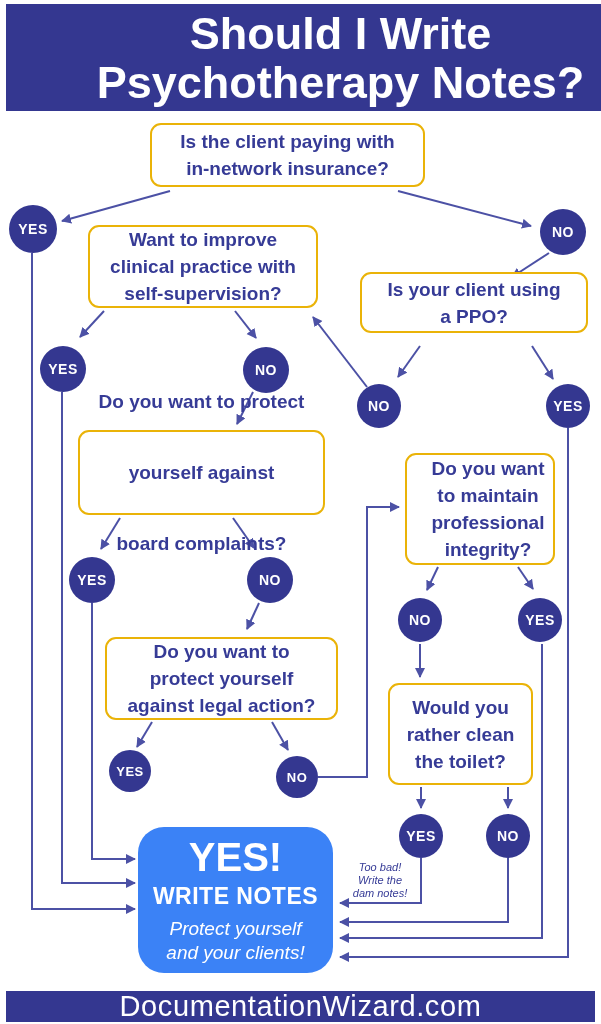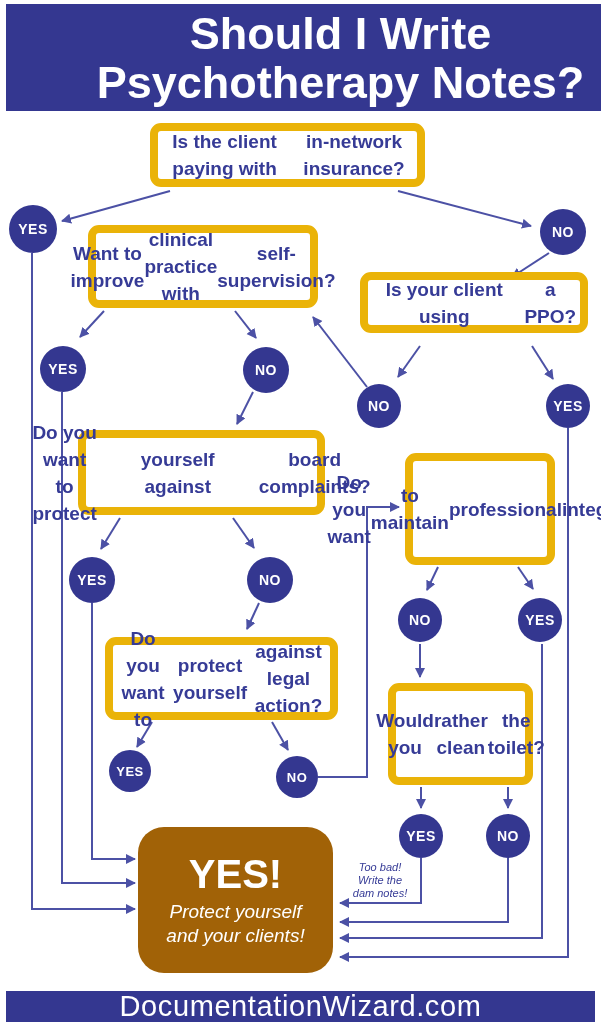--- a/index.html
+++ b/index.html
@@ -5,27 +5,27 @@
   html,body{margin:0;padding:0;background:#fff;}
   .page{position:relative;width:601px;height:1024px;background:#fff;overflow:hidden;
         font-family:"Liberation Sans","DejaVu Sans",sans-serif;}
   .banner{position:absolute;left:6px;width:589px;background:#343790;color:#fff;
           display:flex;flex-direction:column;align-items:center;justify-content:center;}
   .banner.top{top:4px;height:107px;padding-left:40px;}
   .banner.bottom{top:991px;height:31px;}
   .title-line{font-weight:bold;font-size:45px;line-height:49px;letter-spacing:0px;white-space:nowrap;}
   .site{font-size:29px;letter-spacing:0.6px;font-weight:normal;}
   svg.wires{position:absolute;left:0;top:0;width:601px;height:1024px;}
-  .qbox{position:absolute;background:#fff;border:8px solid #eab308;border-radius:11px;
+  .qbox{position:absolute;background:#fff;border:2px solid #eab308;border-radius:11px;
         color:#363b96;font-weight:bold;font-size:19px;line-height:27px;text-align:center;
-        display:flex;flex-direction:row;align-items:center;justify-content:center;box-sizing:border-box;}
+        display:flex;flex-direction:column;align-items:center;justify-content:center;box-sizing:border-box;}
   .circle{position:absolute;background:#343790;border-radius:50%;color:#fff;font-weight:bold;
           font-size:14px;letter-spacing:0.5px;display:flex;align-items:center;justify-content:center;box-sizing:border-box;}
   .circle.small{font-size:13px;}
-  .result{position:absolute;left:138px;top:827px;width:195px;height:146px;background:#a16207;
+  .result{position:absolute;left:138px;top:827px;width:195px;height:146px;background:#3b82f6;
           border-radius:26px;color:#fff;text-align:center;display:flex;flex-direction:column;
           align-items:center;justify-content:center;box-sizing:border-box;padding:4px 6px;}
   .result .headline{font-weight:bold;font-size:40px;line-height:44px;}
   .result .subhead{font-weight:bold;font-size:23px;line-height:34px;letter-spacing:0.5px;white-space:nowrap;}
   .result .note{font-style:italic;font-size:19px;line-height:24px;margin-top:4px;}
   .caption{position:absolute;left:343px;top:861px;width:74px;color:#363b96;font-style:italic;
            font-size:11px;line-height:13px;text-align:center;}
 </style>
 </head>
 <body>
@@ -153,20 +153,21 @@
     </div>
   <div class="circle" style="left:399px;top:814px;width:44px;height:44px;">
       <span>YES</span>
     </div>
   <div class="circle" style="left:486px;top:814px;width:44px;height:44px;">
       <span>NO</span>
     </div>
 
   <div class="result">
     <div class="headline">YES!</div>
+    <div class="subhead">WRITE NOTES</div>
     <div class="note">
       <div>Protect yourself</div>
       <div>and your clients!</div>
     </div>
   </div>
 
   <div class="caption">
     <div>Too bad!</div>
     <div>Write the</div>
     <div>dam notes!</div>

